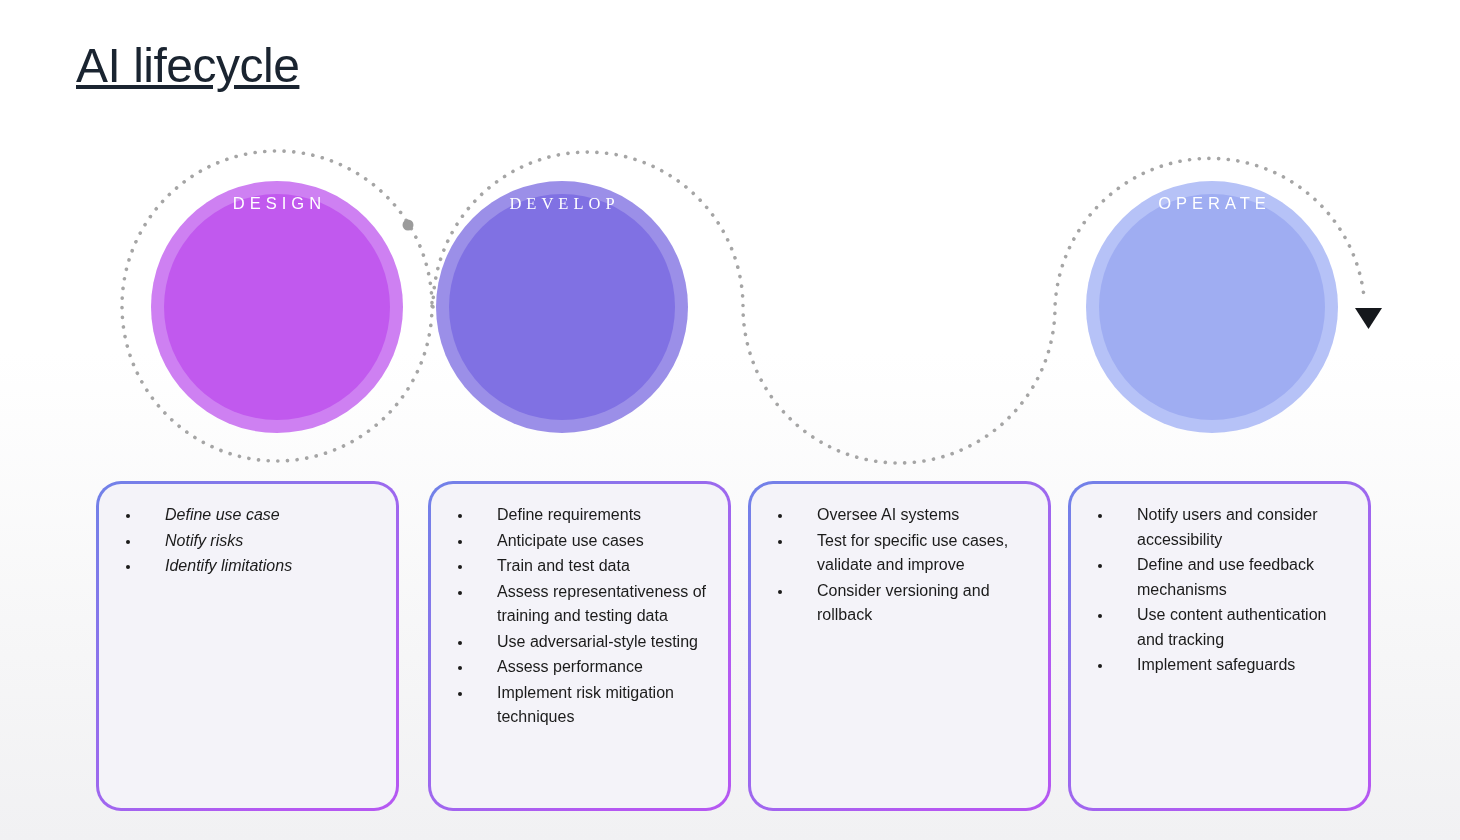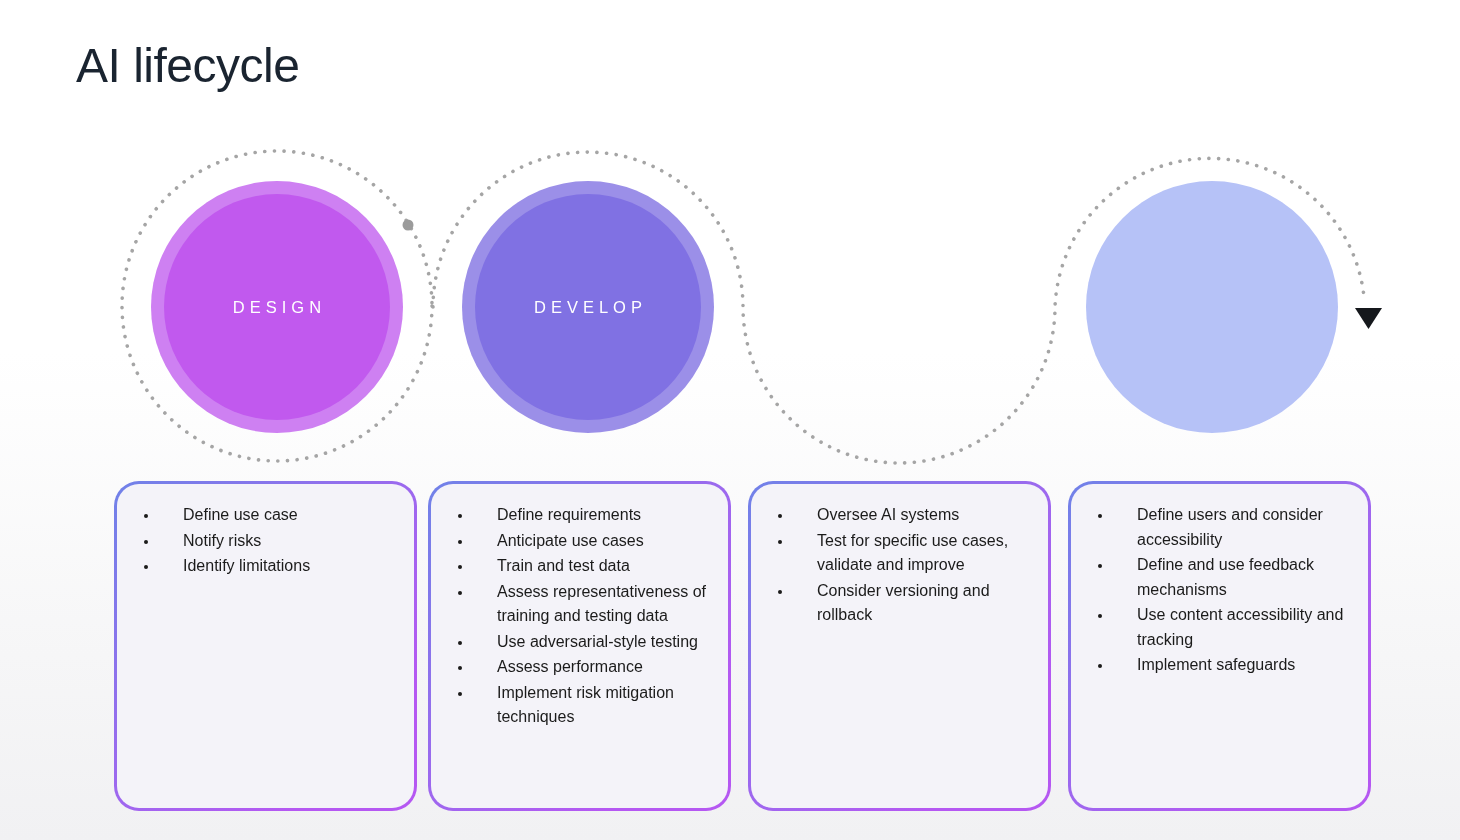--- a/index.html
+++ b/index.html
@@ -5,37 +5,37 @@
   html,body { margin:0; padding:0; background:#ffffff; }
   body { font-family:"Liberation Sans", sans-serif; }
 
   .canvas {
     position:relative; width:1460px; height:840px; overflow:hidden;
     background:linear-gradient(180deg,#ffffff 0%,#ffffff 42%,#f6f6f7 78%,#f1f1f3 100%);
   }
 
   .page-title {
     position:absolute; left:76px; top:38px;
-    font-size:48px; font-weight:500; color:#1a2430; letter-spacing:-0.5px;
+    font-size:48px; font-weight:500; color:#1a2430; letter-spacing:-0.5px;text-decoration:underline;
   }
 
   svg.flow-layer { position:absolute; left:0; top:0; }
   .dots { fill:none; stroke-width:3.6; stroke-linecap:round; stroke-dasharray:0.1 9.6; }
 
   .stage {
     position:absolute; top:181px; width:252px; height:252px; border-radius:50%;
   }
   .stage-ring {
     position:absolute; inset:0; border-radius:50%;
     background:var(--ring,#ccc);
   }
   .stage-inner {
     position:absolute; inset:13px; border-radius:50%;
     background:var(--inner,#aaa);
-    display:flex; align-items:center; justify-content:center;
+    display:flex; justify-content:center;
   }
   .stage-label {
     color:#ffffff; font-size:16.5px; letter-spacing:5px; padding-left:5px;
     font-weight:400; text-transform:uppercase; white-space:nowrap;
   }
 
   .card {
     position:absolute; top:481px; width:303px; height:330px;
     border-radius:25px; padding:3px; box-sizing:border-box;
     background:linear-gradient(135deg, var(--bstart,#7082e8) 0%, var(--bmid,#9a6aee) 45%, var(--bend,#b558f2) 80%);
@@ -69,33 +69,36 @@
     <polygon points="1355,308 1382,308 1368.5,329" style="fill: rgb(21, 24, 28);"></polygon>
   </svg>
 
   <div class="stage" style="left: 151px; --ring: #ce80f2; --inner: #c159ee;">
     <div class="stage-ring"></div>
     <div class="stage-inner">
       <span class="stage-label">DESIGN</span>
     </div>
   </div>
 
-  <div class="stage" style="left: 462px; --ring: #9b8fe8; --inner: #8071e3;">
+  <div class="stage" style="left: 436px; font-family: Liberation Serif, serif; --ring: #9b8fe8; --inner: #8071e3;">
     <div class="stage-ring"></div>
     <div class="stage-inner">
       <span class="stage-label">DEVELOP</span>
     </div>
   </div>
 
 
   <div class="stage" style="left: 1086px; --ring: #b6c2f7; --inner: #9fadf2;">
     <div class="stage-ring"></div>
+    <div class="stage-inner">
+      <span class="stage-label">OPERATE</span>
+    </div>
   </div>
 
-  <div class="card" style="left: 114px; --bstart: #7082e8; --bmid: #9a6aee; --bend: #b558f2; --cardbg: #f4f3f9;">
+  <div class="card" style="left: 96px; font-style: italic; --bstart: #7082e8; --bmid: #9a6aee; --bend: #b558f2; --cardbg: #f4f3f9;">
     <div class="card-inner">
       <ul>
           <li>Define use case</li>
           <li>Notify risks</li>
           <li>Identify limitations</li>
         </ul>
     </div>
   </div>
 
   <div class="card" style="left: 748px; --bstart: #7082e8; --bmid: #9a6aee; --bend: #b558f2; --cardbg: #f4f3f9;">
@@ -118,21 +121,21 @@
           <li>Use adversarial-style testing</li>
           <li>Assess performance</li>
           <li>Implement risk mitigation techniques</li>
         </ul>
     </div>
   </div>
 
   <div class="card" style="left: 1068px; --bstart: #7082e8; --bmid: #9a6aee; --bend: #b558f2; --cardbg: #f4f3f9;">
     <div class="card-inner">
       <ul>
-          <li>Define users and consider accessibility</li>
+          <li>Notify users and consider accessibility</li>
           <li>Define and use feedback mechanisms</li>
-          <li>Use content accessibility and tracking</li>
+          <li>Use content authentication and tracking</li>
           <li>Implement safeguards</li>
         </ul>
     </div>
   </div>
 
 </div>
 
 </body></html>

